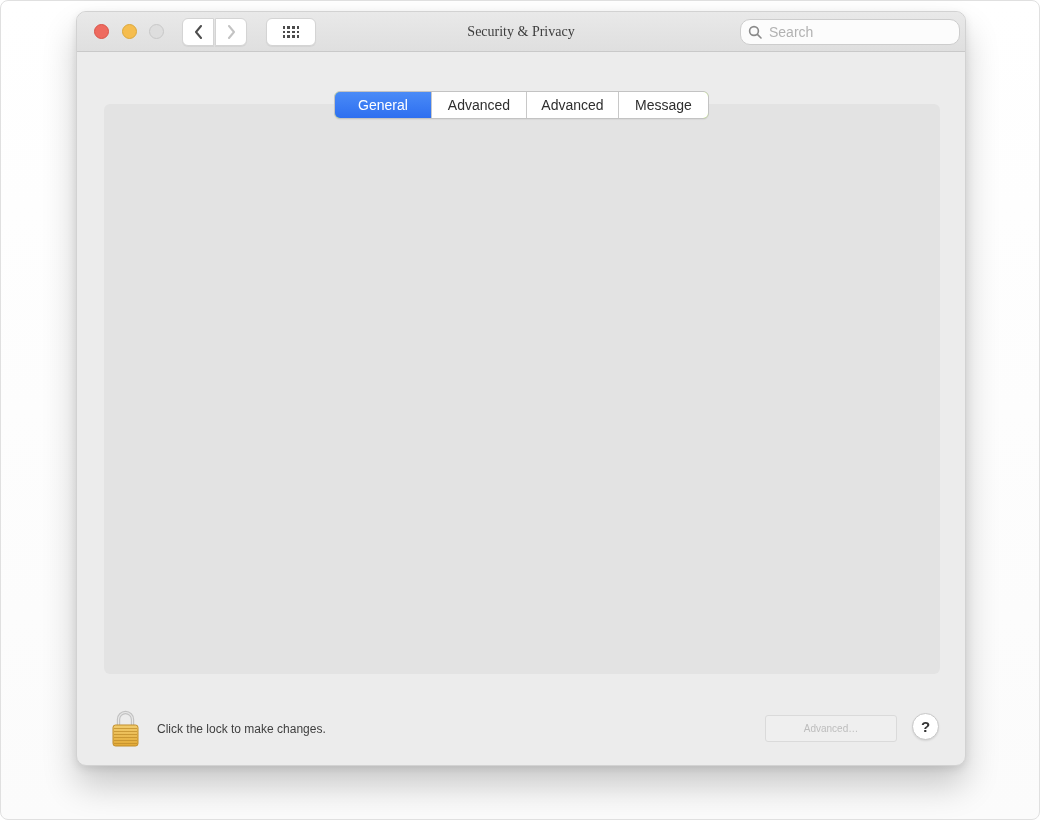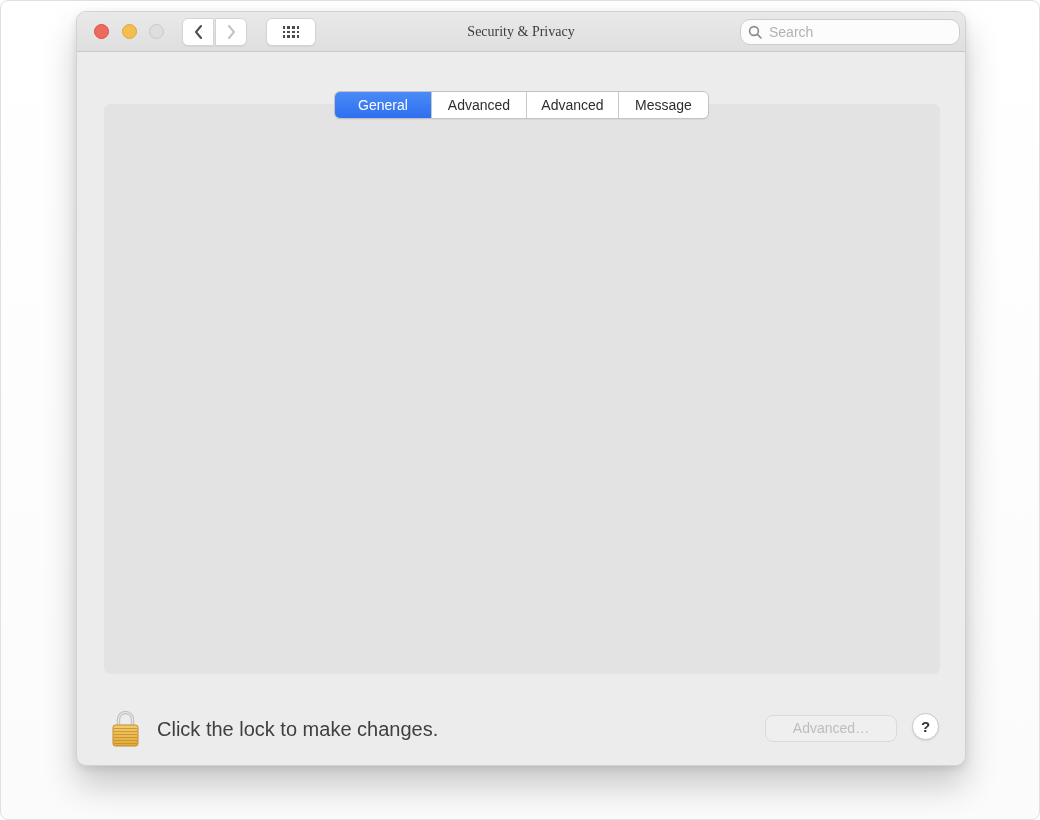--- a/index.html
+++ b/index.html
@@ -77,27 +77,27 @@
   }
   .tab:first-child { border-left:none; }
   .tab.active { background:linear-gradient(#4a8bf7, #2e6ff0); color:#ffffff; border-left:none; }
   .tab.t0 { width:96px; } .tab.t1 { width:95px; } .tab.t2 { width:92px; } .tab.t3 { width:90px; }
   
   .panel {
     position:absolute; left:27px; top:92px; width:836px; height:570px;
     background:#e3e3e3; border-radius:6px; z-index:1;
   }
   .abs { position:absolute; }
-  .txt { font-size:20px; color:#2b2b2b; line-height:17px; white-space:nowrap; }
+  .txt { font-size:12px; color:#2b2b2b; line-height:17px; white-space:nowrap; }
   .txt.dim { color:#b4b4b4; }
   .txt.mid { color:#3f3f3f; }
   .push-btn {
     position:absolute; height:27px;
-    background:#ffffff; border:1px solid #c6c6c6; border-radius:8px;
-    font-size:14px; color:#2b2b2b; text-align:center; line-height:25px;
+    background:#ffffff; border:1px solid #c6c6c6; border-radius:3px;
+    font-size:10px; color:#2b2b2b; text-align:center; line-height:25px;
     box-shadow:0 1px 1px rgba(0,0,0,0.07);
     white-space:nowrap;
   }
   .push-btn.disabled { background:#e9e9e9; border-color:#d5d5d5; color:#b6b6b6; box-shadow:none; }
   .push-btn.disabled.on-window { background:#efefef; border-color:#dadada; color:#bdbdbd; }
   
   .checkbox {
     position:absolute; width:16px; height:16px; border-radius:3.5px;
     display:flex; align-items:center; justify-content:center;
   }

